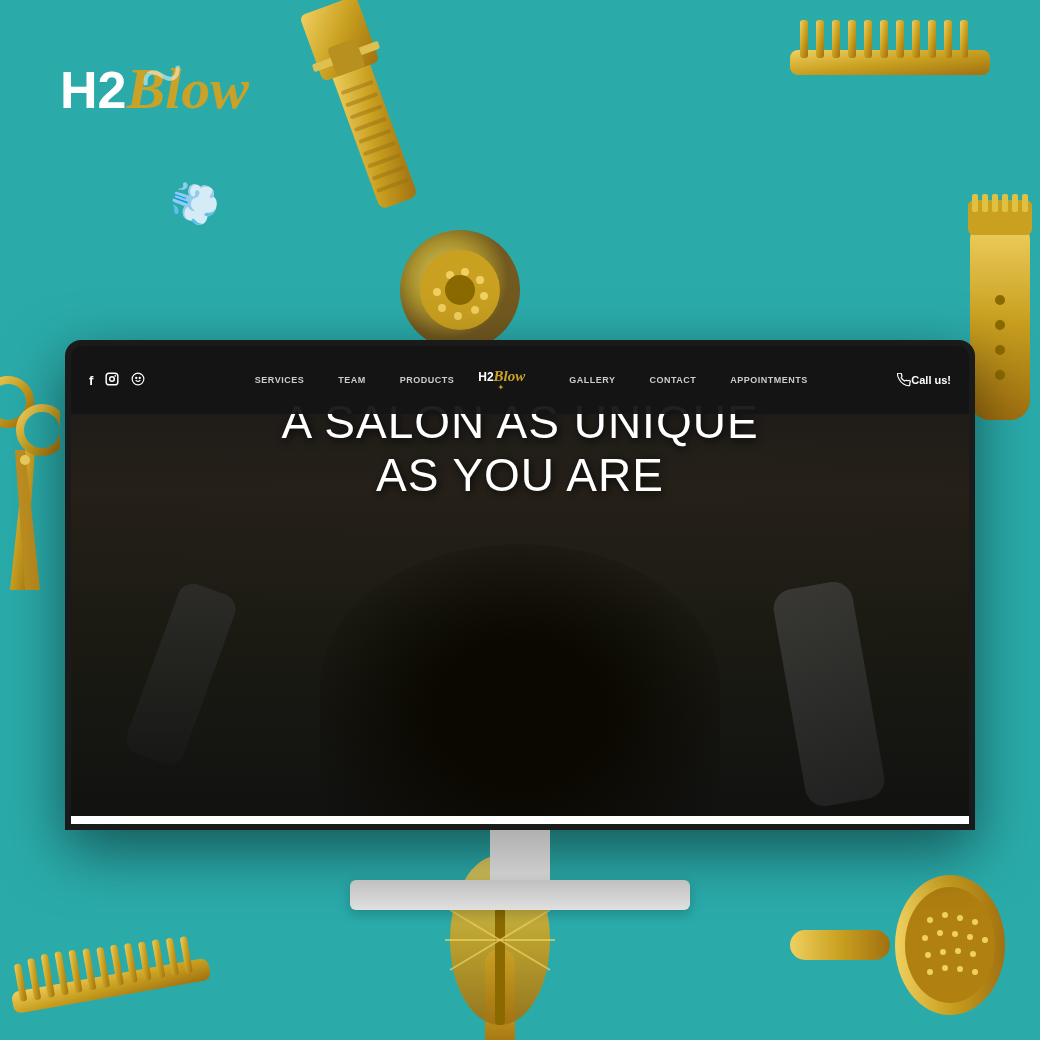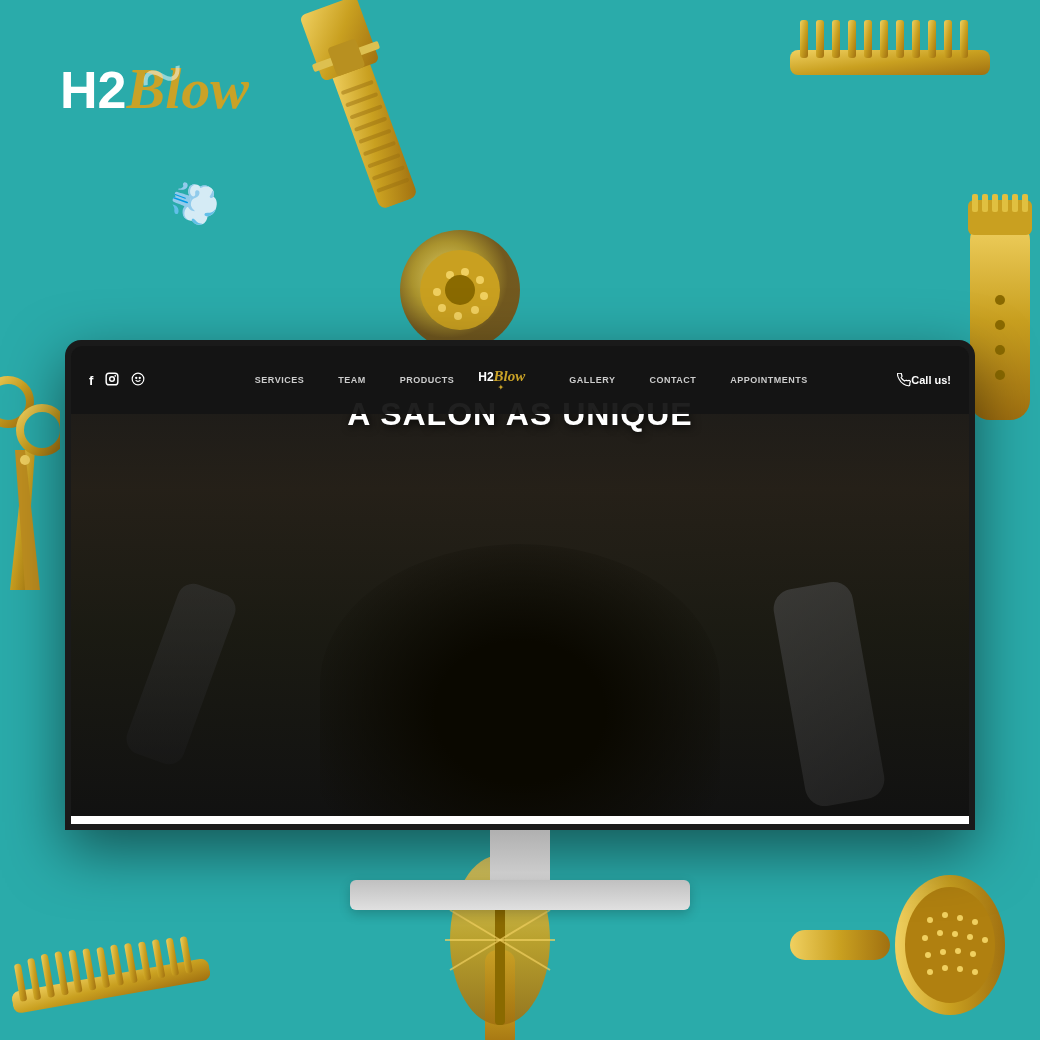--- a/index.html
+++ b/index.html
@@ -138,22 +138,22 @@
 
     .hero-text {
       position: relative;
       z-index: 3;
       text-align: center;
       color: white;
       padding-top: 50px;
     }
 
     .hero-headline {
-      font-size: 32px;
-      font-weight: 700;
+      font-size: 46px;
+      font-weight: 400;
       text-transform: uppercase;
       letter-spacing: 1px;
       line-height: 1.15;
       text-shadow: 2px 2px 8px rgba(0,0,0,0.8);
     }
 
     
     .bottom-bar {
       position: absolute;
       bottom: 0;
@@ -542,20 +542,21 @@
           <svg width="14" height="14" viewBox="0 0 24 24" fill="none" stroke="white" stroke-width="2" xmlns="http://www.w3.org/2000/svg">
             <path d="M22 16.92v3a2 2 0 01-2.18 2 19.79 19.79 0 01-8.63-3.07A19.5 19.5 0 013.8 10.72 19.79 19.79 0 01.74 2.1 2 2 0 012.72.1h3a2 2 0 012 1.72 12.84 12.84 0 00.7 2.81 2 2 0 01-.45 2.11L7.09 7.91a16 16 0 006 6l.87-.87a2 2 0 012.11-.45 12.84 12.84 0 002.81.7A2 2 0 0122 16.92z"></path>
           </svg>
           <span style="font-size:11px;font-weight:700;color:white;cursor:pointer;">Call us!</span>
         </div>
       </div>
 
       <div class="hero-text">
         <div class="hero-headline">
           <div>A SALON AS UNIQUE</div>
+          <div>AS YOU ARE</div>
         </div>
       </div>
 
       <div class="bottom-bar"></div>
     </div>
   </div>
 
   <div class="monitor-neck"></div>
 
   <div class="monitor-base"></div>

